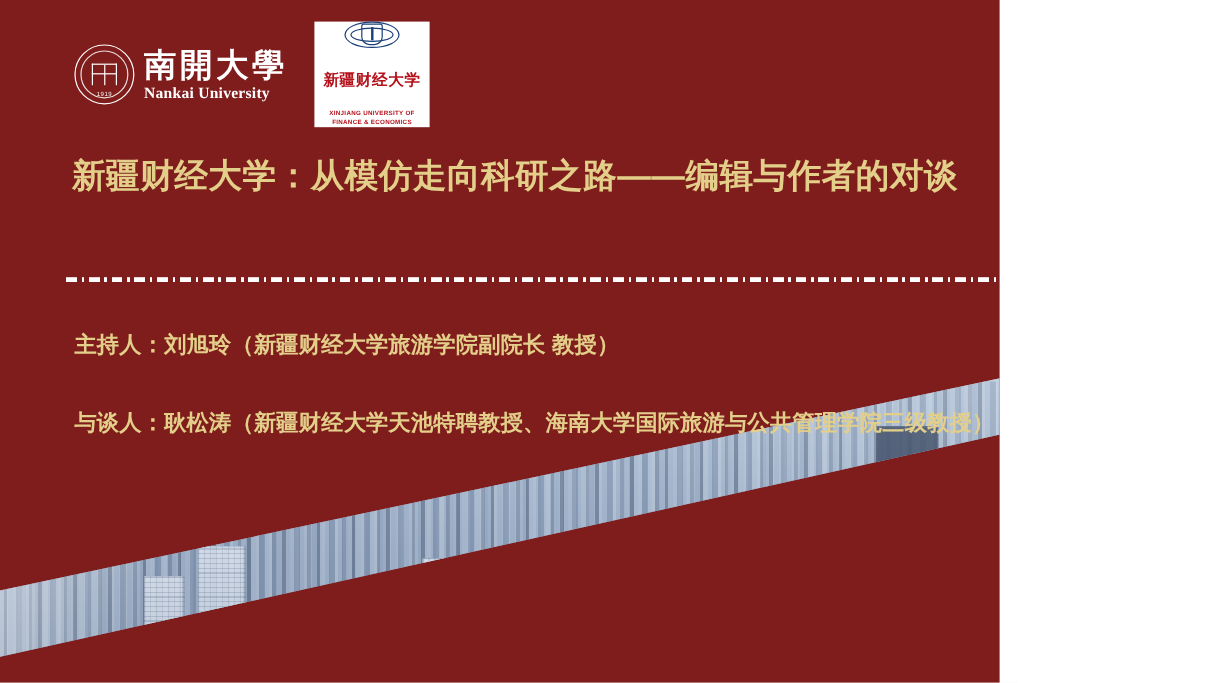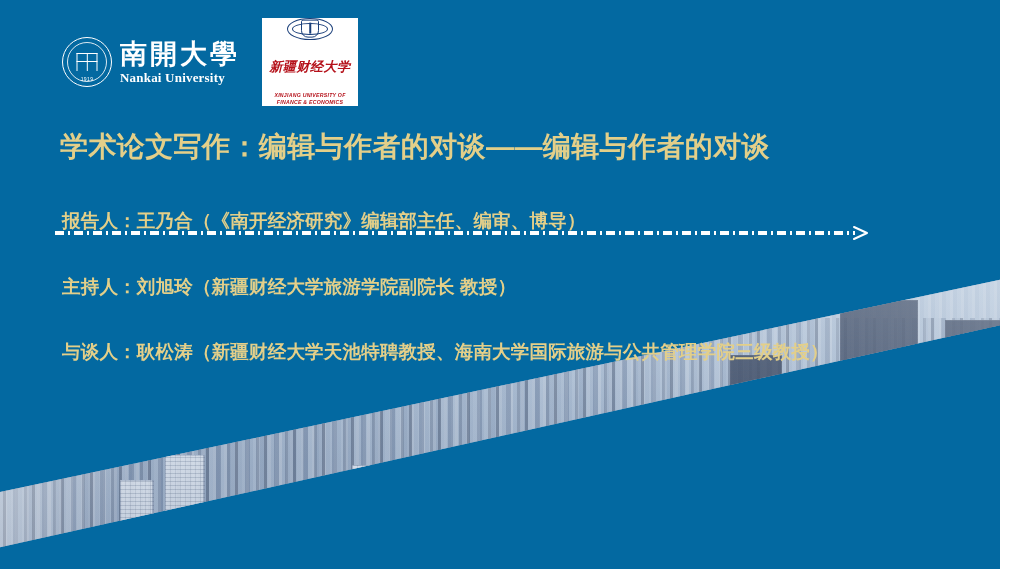--- a/index.html
+++ b/index.html
@@ -2,24 +2,24 @@
 <html><head>
 <meta charset="utf-8">
 <style>
   html, body {
     margin: 0;
     padding: 0;
     background: #ffffff;
   }
   #slide {
     position: relative;
-    width: 1000px;
+    width: 833px;
     height: 569px;
     overflow: hidden;
-    background: #0369a1;
+    background: #7f1d1d;
     font-family: "Liberation Sans", "DejaVu Sans", sans-serif;
   }
 
   
   .city-band {
     position: absolute;
     left: -40px;
     top: 150px;
     width: 1110px;
     height: 560px;
@@ -178,21 +178,20 @@
   }
   .xjufe-logo {
     width: 96px; height: 88px;
     background: #ffffff;
     display: flex;
     flex-direction: column;
     align-items: center;
     justify-content: center;
     gap: 18px;
     flex: 0 0 auto;
-    font-style: italic;
   }
   .xj-seal {
     width: 44px; height: 44px;
     border-radius: 50%;
     border: 1.6px solid #1a3f7a;
     position: relative;
   }
   .xj-seal::before {
     content:"";
     position:absolute; left:4px; top:4px; right:4px; bottom:4px;
@@ -344,23 +343,22 @@
       </div>
       <div class="xj-cn">新疆财经大学</div>
       <div class="xj-en">
         <div>XINJIANG UNIVERSITY OF</div>
         <div>FINANCE &amp; ECONOMICS</div>
       </div>
     </div>
 
   </div>
 
-  <div class="title">学术论文写作：编辑与作者的对谈——编辑与作者的对谈</div>
-
-  <div class="info-line line-speaker">报告人：王乃合（《南开经济研究》编辑部主任、编审、博导）</div>
+  <div class="title">新疆财经大学：从模仿走向科研之路——编辑与作者的对谈</div>
+
 
   <div class="rule"></div>
   <svg class="rule-arrow" viewBox="0 0 18 18">
     <path d="M2 3 L15 9 L2 15" fill="none" stroke="#ffffff" stroke-width="2" stroke-linecap="round" stroke-linejoin="round"></path>
   </svg>
 
   <div class="info-line line-discuss">与谈人：耿松涛（新疆财经大学天池特聘教授、海南大学国际旅游与公共管理学院三级教授）</div>
   <div class="info-line line-host">主持人：刘旭玲（新疆财经大学旅游学院副院长 教授）</div>
 
 </div>

